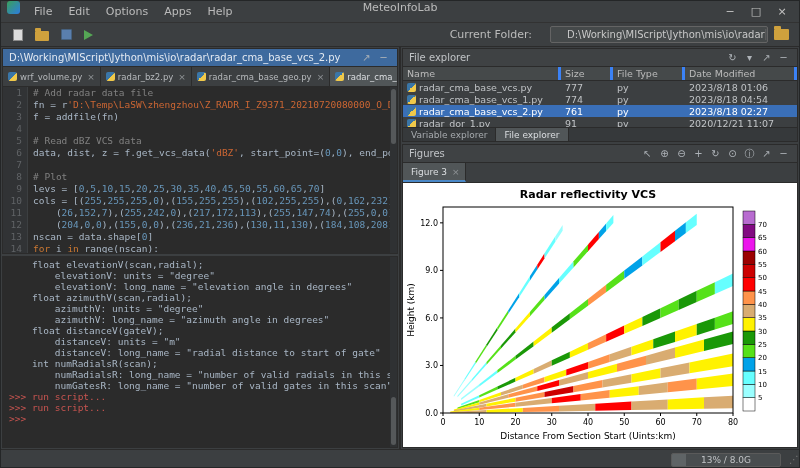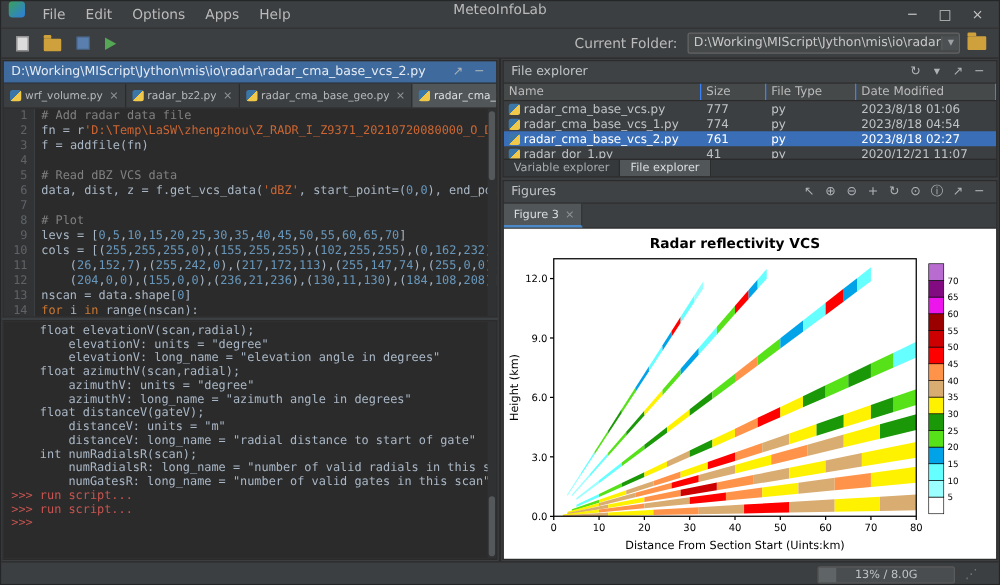--- a/index.html
+++ b/index.html
@@ -14,22 +14,22 @@
   .win-btn{width:26px;text-align:center;line-height:21px;color:#c5c5c5;font-size:11px}
   
   .toolbar{height:24px;display:flex;align-items:center;background:#3c3f41;border-bottom:1px solid #2b2b2b;padding:0 6px}
   .tb-icon{display:inline-block;margin:0 6px;flex:none}
   [data-name="new-file-icon"]{width:10px;height:12px;background:#dcdcdc;border:1px solid #8a8a8a}
   [data-name="open-file-icon"]{width:14px;height:10px;background:#cfa13d;border-radius:1px;position:relative;top:1px}
   [data-name="open-file-icon"]::before{content:"";position:absolute;top:-3px;left:0;width:6px;height:3px;background:#cfa13d;border-radius:1px 1px 0 0}
   [data-name="save-icon"]{width:11px;height:11px;background:#5a7fae;border:1px solid #46617f;border-radius:1px}
   [data-name="run-script-icon"]{width:0;height:0;border-left:9px solid #55a655;border-top:5px solid transparent;border-bottom:5px solid transparent}
   .tb-spacer{flex:1}
-  .cf-label{color:#bbbbbb;margin-right:8px}
-  .combo{width:218px;height:17px;background:#45494a;border:1px solid #646464;border-radius:2px;display:flex;align-items:center;font-size:10px;color:#c8c8c8;padding-left:4px;white-space:nowrap;overflow:hidden}
+  .cf-label{color:#bbbbbb;margin-right:18px}
+  .combo{width:218px;height:17px;background:#45494a;border:1px solid #646464;border-radius:2px;display:flex;align-items:center;font-size:10px;color:#c8c8c8;padding-left:16px;white-space:nowrap;overflow:hidden}
   .combo-arrow{margin-left:auto;flex:none;width:15px;text-align:center;color:#9da0a3;border-left:1px solid #5a5a5a;background:#4c5052}
   .folder-btn{margin:0 4px 0 6px;width:15px;height:11px;background:#cfa13d;border-radius:1px;position:relative;flex:none}
   .folder-btn::before{content:"";position:absolute;top:-3px;left:0;width:7px;height:3px;background:#cfa13d;border-radius:1px 1px 0 0}
   
   .main{display:flex;height:402px}
   .left-col{width:398px;flex:none;display:flex;flex-direction:column}
   .splitter-v{width:2px;background:#2b2b2b;flex:none}
   .right-col{flex:1;display:flex;flex-direction:column;min-width:0}
   .panel{border:1px solid #2b2b2b;margin:1px;display:flex;flex-direction:column;overflow:hidden;background:#3c3f41}
   .panel-title{height:18px;display:flex;align-items:center;padding:0 6px;font-size:10px;background:#3f4244;border-bottom:1px solid #2b2b2b;flex:none;color:#c0c3c6;white-space:nowrap;overflow:hidden}
@@ -54,37 +54,37 @@
   .vscroll .thumb{position:absolute;left:1px;width:5px;background:#55585a;border-radius:3px}
   
   .console-panel{flex:1}
   .console-wrap{position:relative;flex:1;overflow:hidden;background:#2b2b2b}
   .console-body{font-family:"DejaVu Sans Mono",monospace;font-size:9.5px;line-height:11px;padding:2px 0 0 6px}
   .con-line{height:11px;white-space:pre;color:#a9b7c6}
   .con-red{color:#c75450}
   
   .file-panel{height:94px;flex:none}
   .fx-header{display:flex;height:14px;background:#45494a;font-size:9.5px;border-bottom:1px solid #2b2b2b;flex:none}
-  .fxh{display:flex;align-items:center;padding:0 4px;border-right:1px solid #3b82f6;overflow:hidden;white-space:nowrap}
+  .fxh{display:flex;align-items:center;padding:0 4px;border-right:3px solid #3b82f6;overflow:hidden;white-space:nowrap}
   .fx-rows{flex:1;overflow:hidden}
   .fx-row{display:flex;height:12px;align-items:center;font-size:9.5px;color:#c0c3c6}
   .fx-row.selected{background:#3a6fb8;color:#ffffff}
   .fxc{padding:0 4px;overflow:hidden;white-space:nowrap;display:flex;align-items:center;gap:3px}
   .c0{width:158px}.c1{width:52px}.c2{width:72px}.c3{flex:1}
   .fx-tabs{height:14px;display:flex;background:#36393b;border-top:1px solid #2b2b2b;flex:none}
   .fx-tab{font-size:9px;padding:0 8px;display:flex;align-items:center;color:#a7abaf;border-right:1px solid #2b2b2b}
   .fx-tab.active{background:#515658;color:#dcdfe2}
   
   .figures-panel{flex:1}
   .fig-tabs{height:20px;background:#3c3f41;border-bottom:1px solid #2b2b2b;display:flex;flex:none}
   .ftab{border-bottom:2px solid #4a88c7;font-size:9px}
   .fig-canvas{background:#ffffff;flex:1}
   svg{font-family:"DejaVu Sans",sans-serif;display:block}
   
-  .statusbar{height:20px;border-top:1px solid #2b2b2b;display:flex;align-items:center;padding:0 17px;background:#3c3f41}
+  .statusbar{height:20px;border-top:1px solid #2b2b2b;display:flex;align-items:center;padding:0 0;background:#3c3f41}
   .sb-spacer{flex:1}
   .mem{width:110px;height:14px;background:#494d4f;border:1px solid #5a5a5a;border-radius:2px;position:relative;font-size:9px;display:flex;align-items:center;justify-content:center;color:#c0c3c6;overflow:hidden}
   .mem-fill{position:absolute;left:0;top:0;bottom:0;background:#5f6466}
   .mem span{position:relative;z-index:1}
   .grip{color:#777;font-size:10px;margin-left:8px}
 </style>
 </head>
 <body>
 
 <div class="menubar" data-name="menu-bar">
@@ -289,21 +289,21 @@
             </span>
             <span class="fxc c1" data-name="file-size">761</span>
             <span class="fxc c2" data-name="file-type">py</span>
             <span class="fxc c3" data-name="file-date">2023/8/18 02:27</span>
           </div>
           <div class="fx-row" data-name="file-row">
             <span class="fxc c0" data-name="file-name-cell">
               <span class="py-icon" data-name="python-file-icon"></span>
               <span data-name="file-name">radar_dor_1.py</span>
             </span>
-            <span class="fxc c1" data-name="file-size">41</span>
+            <span class="fxc c1" data-name="file-size">91</span>
             <span class="fxc c2" data-name="file-type">py</span>
             <span class="fxc c3" data-name="file-date">2020/12/21 11:07</span>
           </div>
         </div>
       <div class="fx-tabs" id="fx-tabs" data-name="explorer-bottom-tabs">
           <span class="fx-tab" data-name="tab-variable-explorer">Variable explorer</span>
           <span class="fx-tab active" data-name="tab-file-explorer">File explorer</span>
         </div>
     </div>
 

